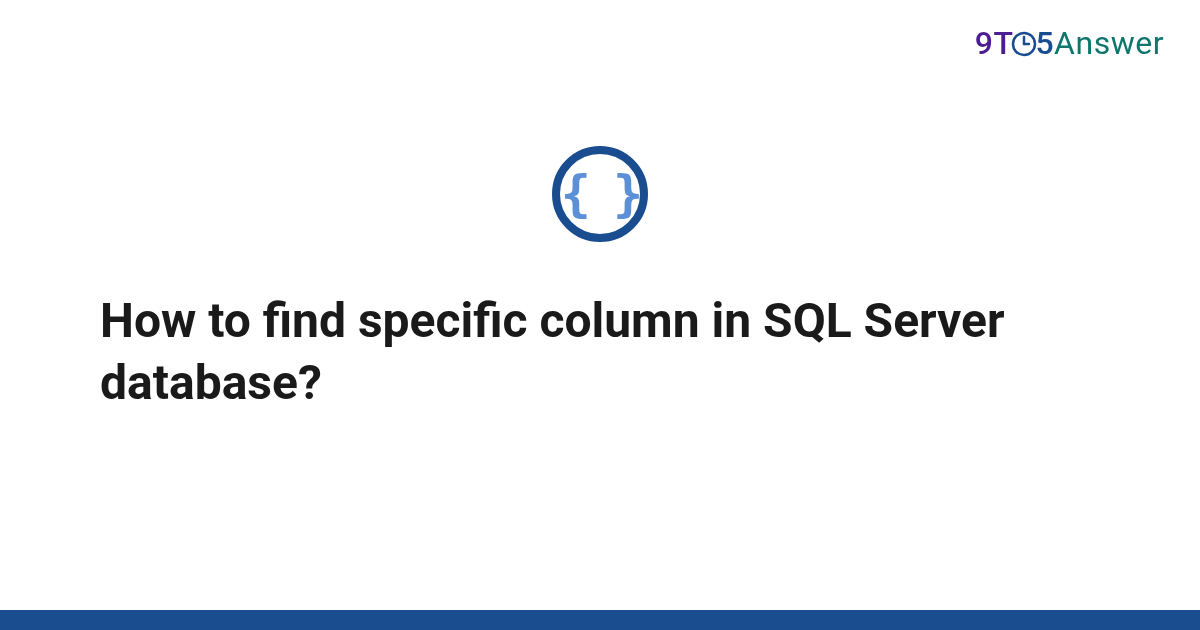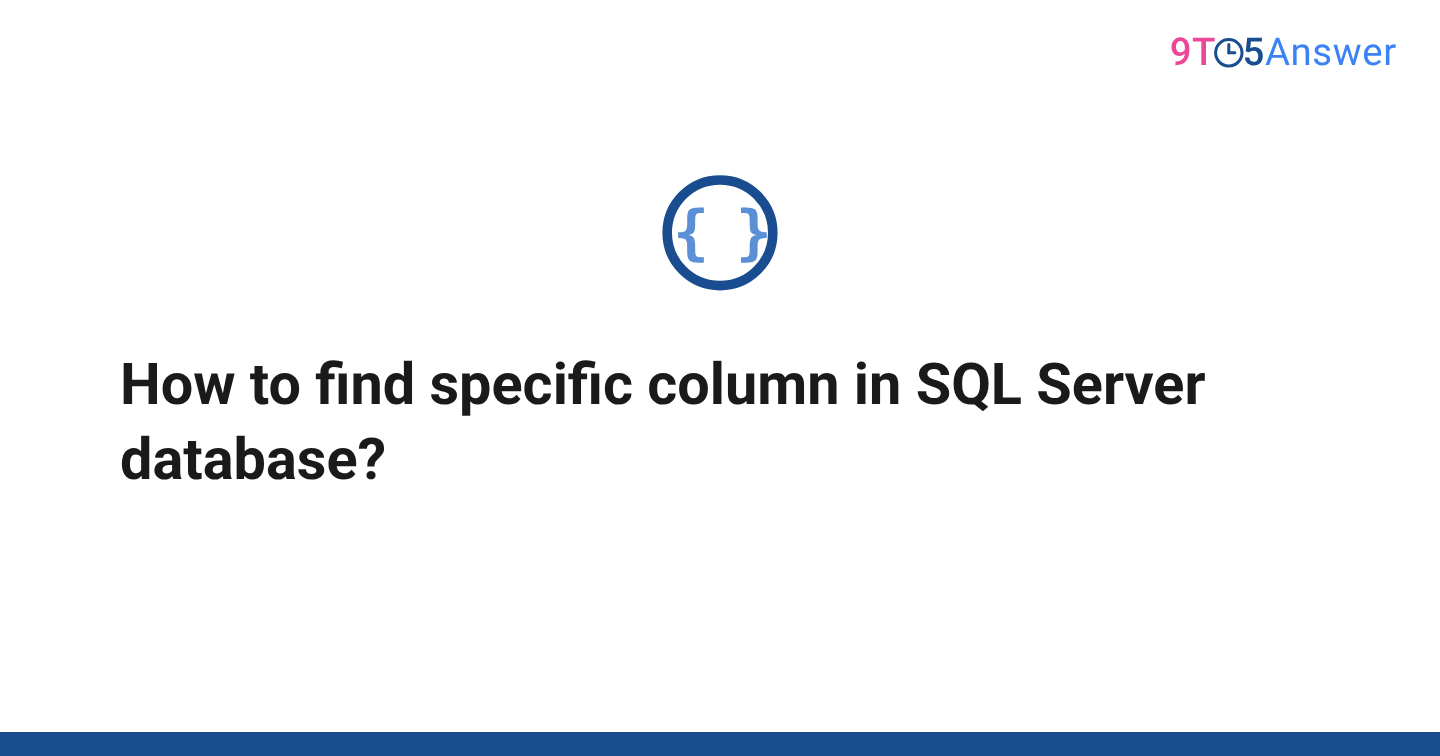--- a/index.html
+++ b/index.html
@@ -17,35 +17,35 @@
     }
     .brand-logo {
       position: absolute;
       top: 24px;
       right: 36px;
       font-size: 32px;
       font-weight: 400;
       letter-spacing: 0.5px;
     }
     .brand-logo .nine-t {
-      color: #ec4899;
+      color: #4c1d95;
       font-weight: 500;
     }
     .brand-logo .clock-o {
       display: inline-block;
       position: relative;
       color: #1a4d8f;
       font-weight: 500;
     }
     .brand-logo .five {
       color: #1a4d8f;
       font-weight: 500;
     }
     .brand-logo .answer {
-      color: #3b82f6;
+      color: #0f766e;
       font-weight: 400;
     }
     .content-center {
       position: absolute;
       top: 0;
       left: 0;
       width: 100%;
       height: 100%;
       display: flex;
       flex-direction: column;

